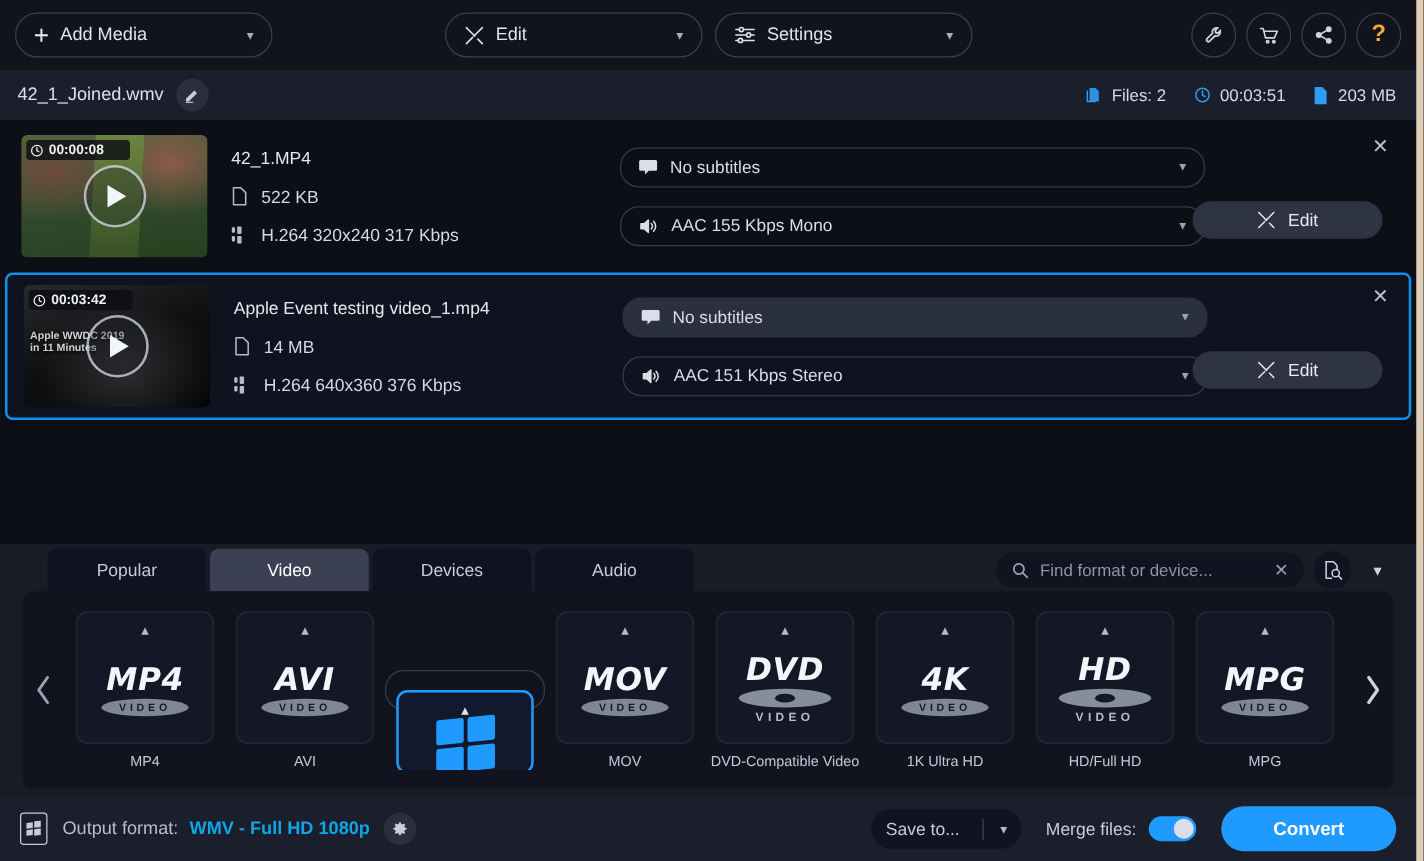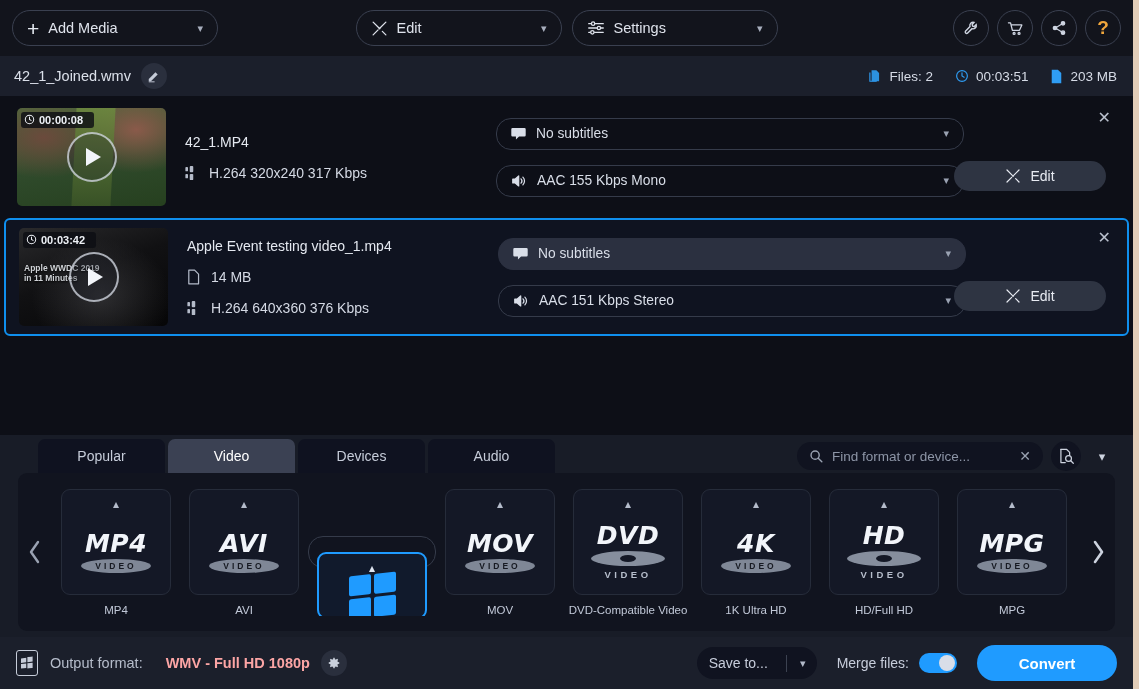--- a/index.html
+++ b/index.html
@@ -98,21 +98,21 @@
   }
   .thumb-label {
     position: absolute; left: 5px; top: 13px; color: #cfd2d6;
     font-size: 8.5px; font-weight: bold; line-height: 1.22; z-index: 3;
     text-shadow: 0 1px 2px #000;
     margin-top: 22px;
   }
   .dur {
     position: absolute; left: 4px; top: 4px; z-index: 4;
     background: rgba(12,14,20,.82); border-radius: 3px;
-    padding: 2px 11px 2px 3px; display: flex; align-items: flex-start; gap: 4px;
+    padding: 2px 21px 2px 3px; display: flex; align-items: flex-end; gap: 4px;
     color: #eef1f6; font-size: 11px; font-weight: bold;
   }
   .play {
     position: absolute; left: 50%; top: 50%; transform: translate(-50%,-50%);
     width: 50px; height: 50px; border-radius: 50%;
     border: 2px solid rgba(225,230,240,.72);
     background: rgba(30,34,42,.28); z-index: 4;
     display: flex; align-items: center; justify-content: center; cursor: pointer;
   }
   .play .tri {
@@ -223,21 +223,21 @@
   
   .footer {
     position: absolute; left: 0; right: 0; bottom: 0; height: 52px;
     background: #1b1f2b; display: flex; align-items: center; padding: 0 16px;
   }
   .fmt-ic {
     width: 22px; height: 26px; border-radius: 3px; border: 1.5px solid #c6ccd9;
     display: flex; align-items: center; justify-content: center; margin-right: 12px;
   }
   .outlabel { color: #b6bdcb; font-size: 14.5px; }
-  .outval { color: #fca5a5; font-size: 14.5px; font-weight: bold; margin-left: 23px; }
+  .outval { color: #0ea5e9; font-size: 14.5px; font-weight: bold; margin-left: 9px; }
   .gear {
     width: 26px; height: 26px; border-radius: 50%; background: #2a2f3d;
     margin-left: 11px; display: flex; align-items: center; justify-content: center;
     cursor: pointer; color: #c9cfdb;
   }
   .foot-right { margin-left: auto; display: flex; align-items: center; gap: 20px; }
   .saveto {
     width: 120px; height: 32px; border-radius: 16px; background: #101320;
     display: flex; align-items: center; color: #c7cddb; font-size: 14px;
     padding: 0 12px; cursor: pointer; position: relative;
@@ -388,20 +388,28 @@
           <span>00:00:08</span>
         </span>
         <span class="play">
             <i class="tri"></i>
           </span>
       </div>
 
       <div class="meta">
         <div class="meta-row title">
           <span>42_1.MP4</span>
+        </div>
+        <div class="meta-row">
+          <span class="meta-ic">
+            <svg width="13" height="16" viewBox="0 0 18 22" fill="none" stroke="#b4bbc9" stroke-width="1.7" stroke-linejoin="round">
+              <path d="M2.5 1.5h8l5.5 5.5v13.5h-13.5z"></path>
+            </svg>
+          </span>
+          <span>522 KB</span>
         </div>
         <div class="meta-row">
           <span class="meta-ic">
             <svg width="13" height="14" viewBox="0 0 14 16" fill="#b4bbc9">
               <rect x="0" y="1" width="3" height="5" rx="1"></rect>
                 <rect x="0" y="9" width="3" height="5" rx="1"></rect>
               <rect x="5" y="0" width="4" height="7" rx="1"></rect>
                 <rect x="5" y="9" width="4" height="7" rx="1"></rect>
             </svg>
           </span>

